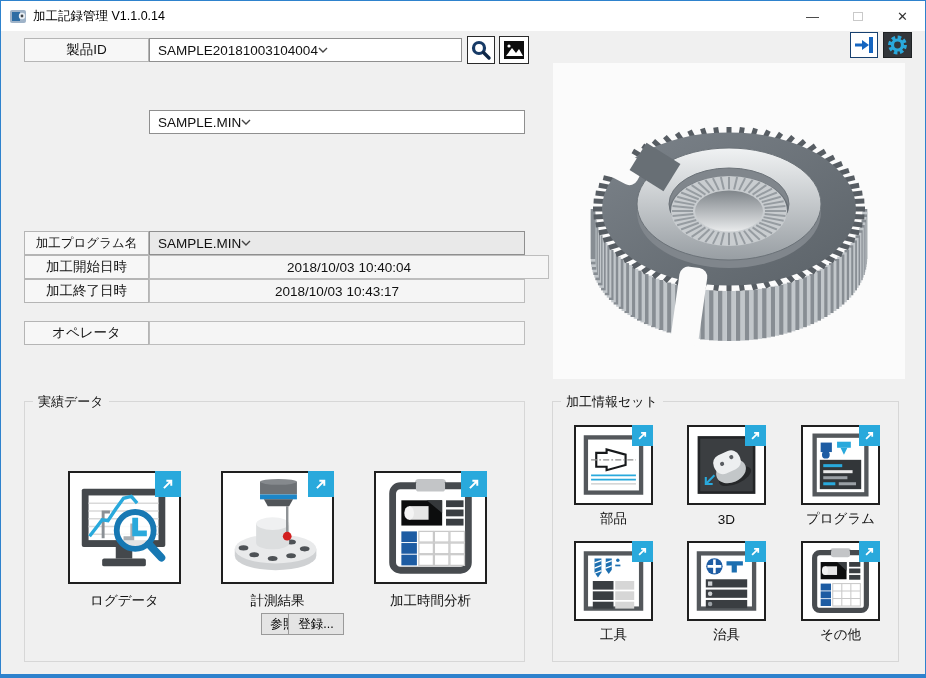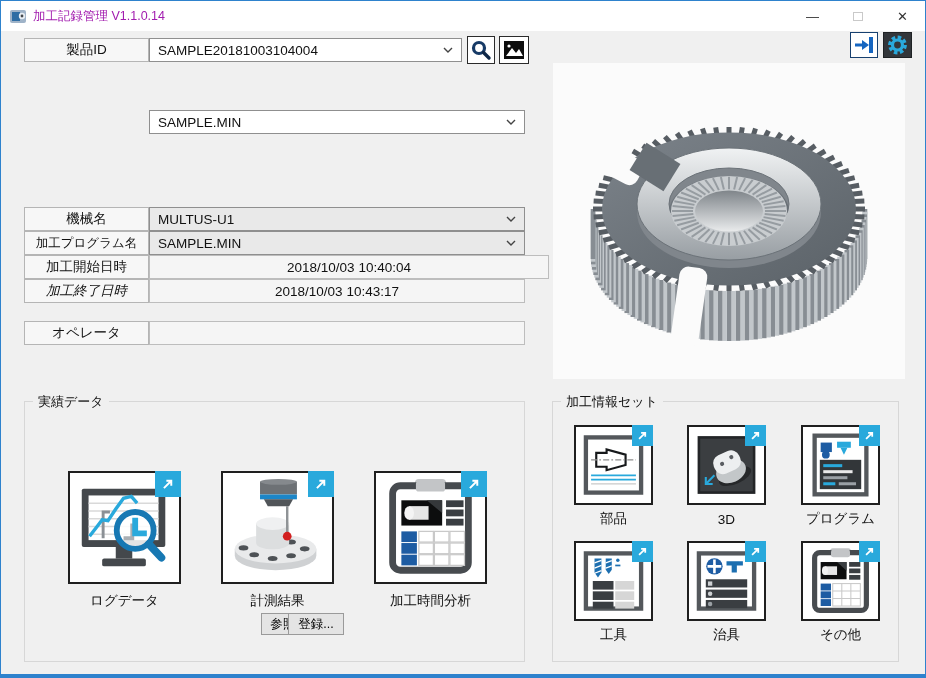--- a/index.html
+++ b/index.html
@@ -3,30 +3,30 @@
 <meta charset="utf-8">
 <style>
   :root{ --accent:#29a9dc; --blue:#1d5ca3; --dark:#3a3e42; --winborder:#2e82cd; }
   *{box-sizing:border-box; margin:0; padding:0;}
   html,body{background:#dcdcdc;}
   body{font-family:"Liberation Sans","DejaVu Sans",sans-serif; color:#111;}
   .window{position:relative; width:926px; height:678px; background:#f0f0f0;
     border:1px solid var(--winborder); border-bottom:4px solid var(--winborder); overflow:hidden;}
   .titlebar{position:absolute; top:0; left:0; right:0; height:30px; background:#fff;
     display:flex; align-items:center; padding-left:8px;}
-  .titlebar .ttl{font-size:12.5px; margin-left:6px; color:#a21caf;}
+  .titlebar .ttl{font-size:12.5px; margin-left:6px; color:#000000;}
   .wctrl{position:absolute; top:0; right:0; height:30px; display:flex;}
   .wbtn{width:45px; height:30px; display:flex; align-items:center; justify-content:center;
     font-size:13px; color:#333; cursor:default;}
   .maxsq{width:10px; height:9px; border:1px solid #c9c9c9;}
   .content{position:absolute; top:30px; left:1px; right:1px; bottom:0; background:#f0f0f0;}
   .flabel{position:absolute; width:125px; height:24px; background:#f7f7f7; border:1px solid #b5b5b5;
     display:flex; align-items:center; justify-content:center; font-size:13.5px;}
   .combo{position:absolute; height:24px; background:#fff; border:1px solid #8f8f8f;
-    display:flex; align-items:center; justify-content:space-between; padding:0 8px; font-size:13.5px;}
+    display:flex; align-items:center; justify-content:flex-start; padding:0 8px; font-size:13.5px;}
   .combo.gray{background:#e9e9e9;}
   .fvalue{position:absolute; height:24px; background:#f5f5f5; border:1px solid #bdbdbd;
     display:flex; align-items:center; justify-content:center; font-size:13.5px;}
   .sqbtn{position:absolute; background:#fff; border:1px solid #2b2b2b; display:flex;
     align-items:center; justify-content:center; padding:0;}
   .preview{position:absolute; left:551px; top:32px; width:352px; height:316px; background:#fbfbfb;}
   .groupbox{position:absolute; border:1px solid #d7d7d7;}
   .gtitle{position:absolute; top:-9px; left:8px; background:#f0f0f0; padding:0 5px; font-size:13px;}
   .bigbtn{position:absolute; width:113px; height:113px; background:#fff; border:2px solid #1f1f1f;
     padding:4px; cursor:pointer;}
@@ -104,37 +104,30 @@
       </svg>
     </button>
 
     <div class="combo" style="left:147px; top:79px; width:376px;">
       <span>SAMPLE.MIN</span>
       <svg width="10" height="6" viewBox="0 0 10 6">
           <path d="M1 1 L5 5 L9 1" fill="none" stroke="#444" stroke-width="1.4"></path>
         </svg>
     </div>
 
-    <div class="flabel" style="left:22px; top:176px;">機械名</div>
-    <div class="combo gray" style="left:147px; top:176px; width:376px;">
-      <span>MULTUS-U1</span>
-      <svg width="10" height="6" viewBox="0 0 10 6">
-          <path d="M1 1 L5 5 L9 1" fill="none" stroke="#444" stroke-width="1.4"></path>
-        </svg>
-    </div>
     <div class="flabel" style="left:22px; top:200px; font-size:12.5px;">加工プログラム名</div>
     <div class="combo gray" style="left:147px; top:200px; width:376px;">
       <span>SAMPLE.MIN</span>
       <svg width="10" height="6" viewBox="0 0 10 6">
           <path d="M1 1 L5 5 L9 1" fill="none" stroke="#444" stroke-width="1.4"></path>
         </svg>
     </div>
     <div class="flabel" style="left:22px; top:224px;">加工開始日時</div>
     <div class="fvalue" style="left:147px; top:224px; width:400px;">2018/10/03 10:40:04</div>
-    <div class="flabel" style="left:22px; top:248px;font-style:italic;">加工終了日時</div>
+    <div class="flabel" style="left:22px; top:248px;">加工終了日時</div>
     <div class="fvalue" style="left:147px; top:248px; width:376px;">2018/10/03 10:43:17</div>
 
     <div class="flabel" style="left:22px; top:290px;">オペレータ</div>
     <div class="fvalue" style="left:147px; top:290px; width:376px;"></div>
 
     <div class="preview">
       <svg id="gear-svg" width="352" height="316" viewBox="0 0 352 316">
         <defs>
           <linearGradient id="g-face" x1="0" y1="0" x2="1" y2="1">
               <stop offset="0" stop-color="#7c838a"></stop>

